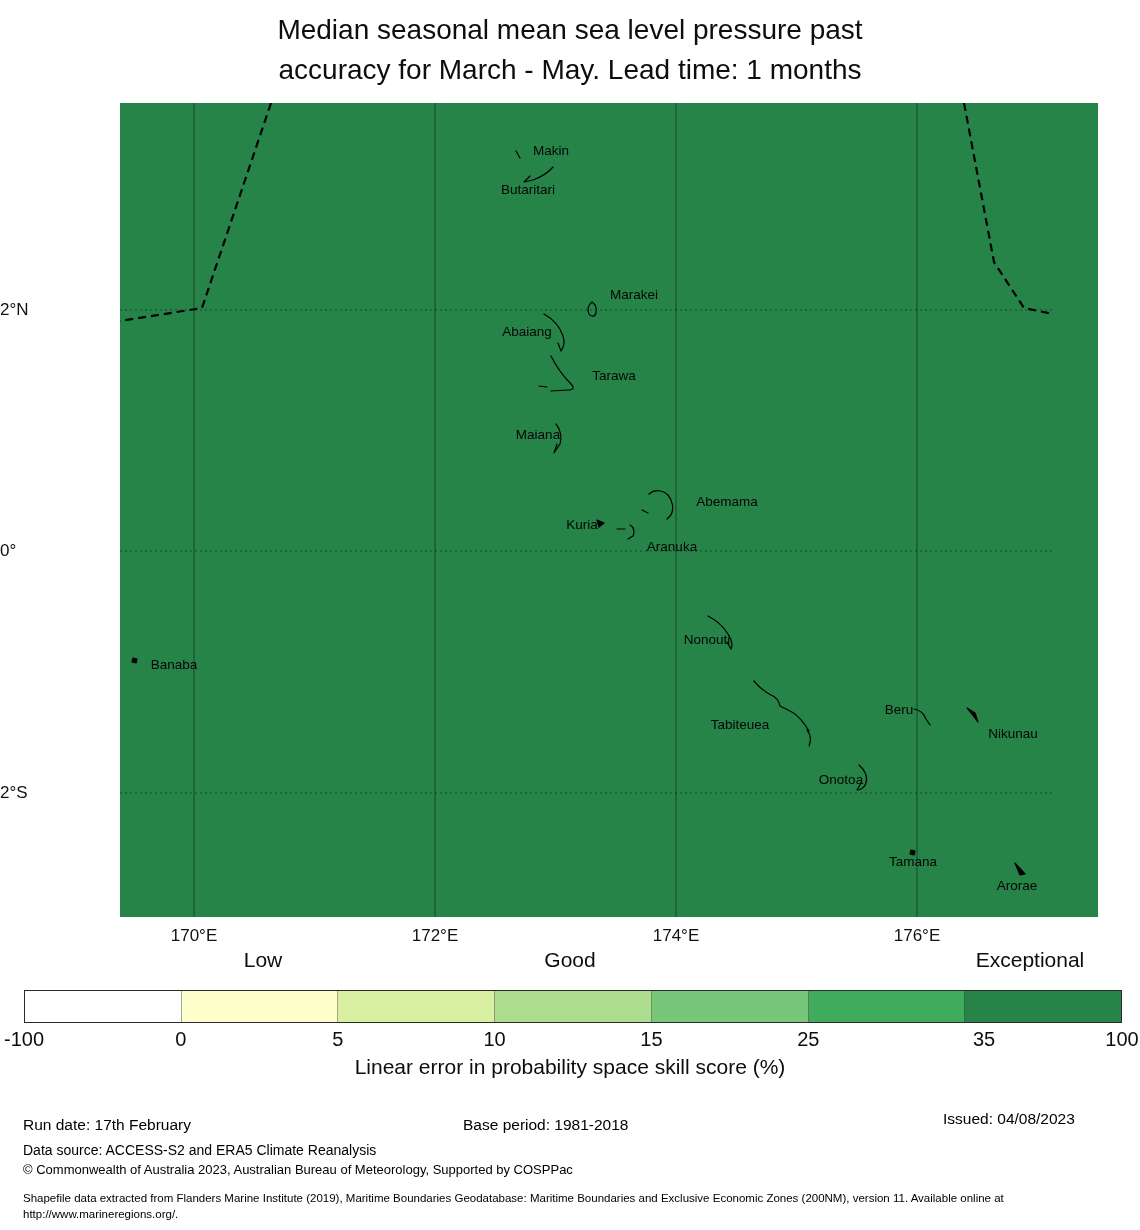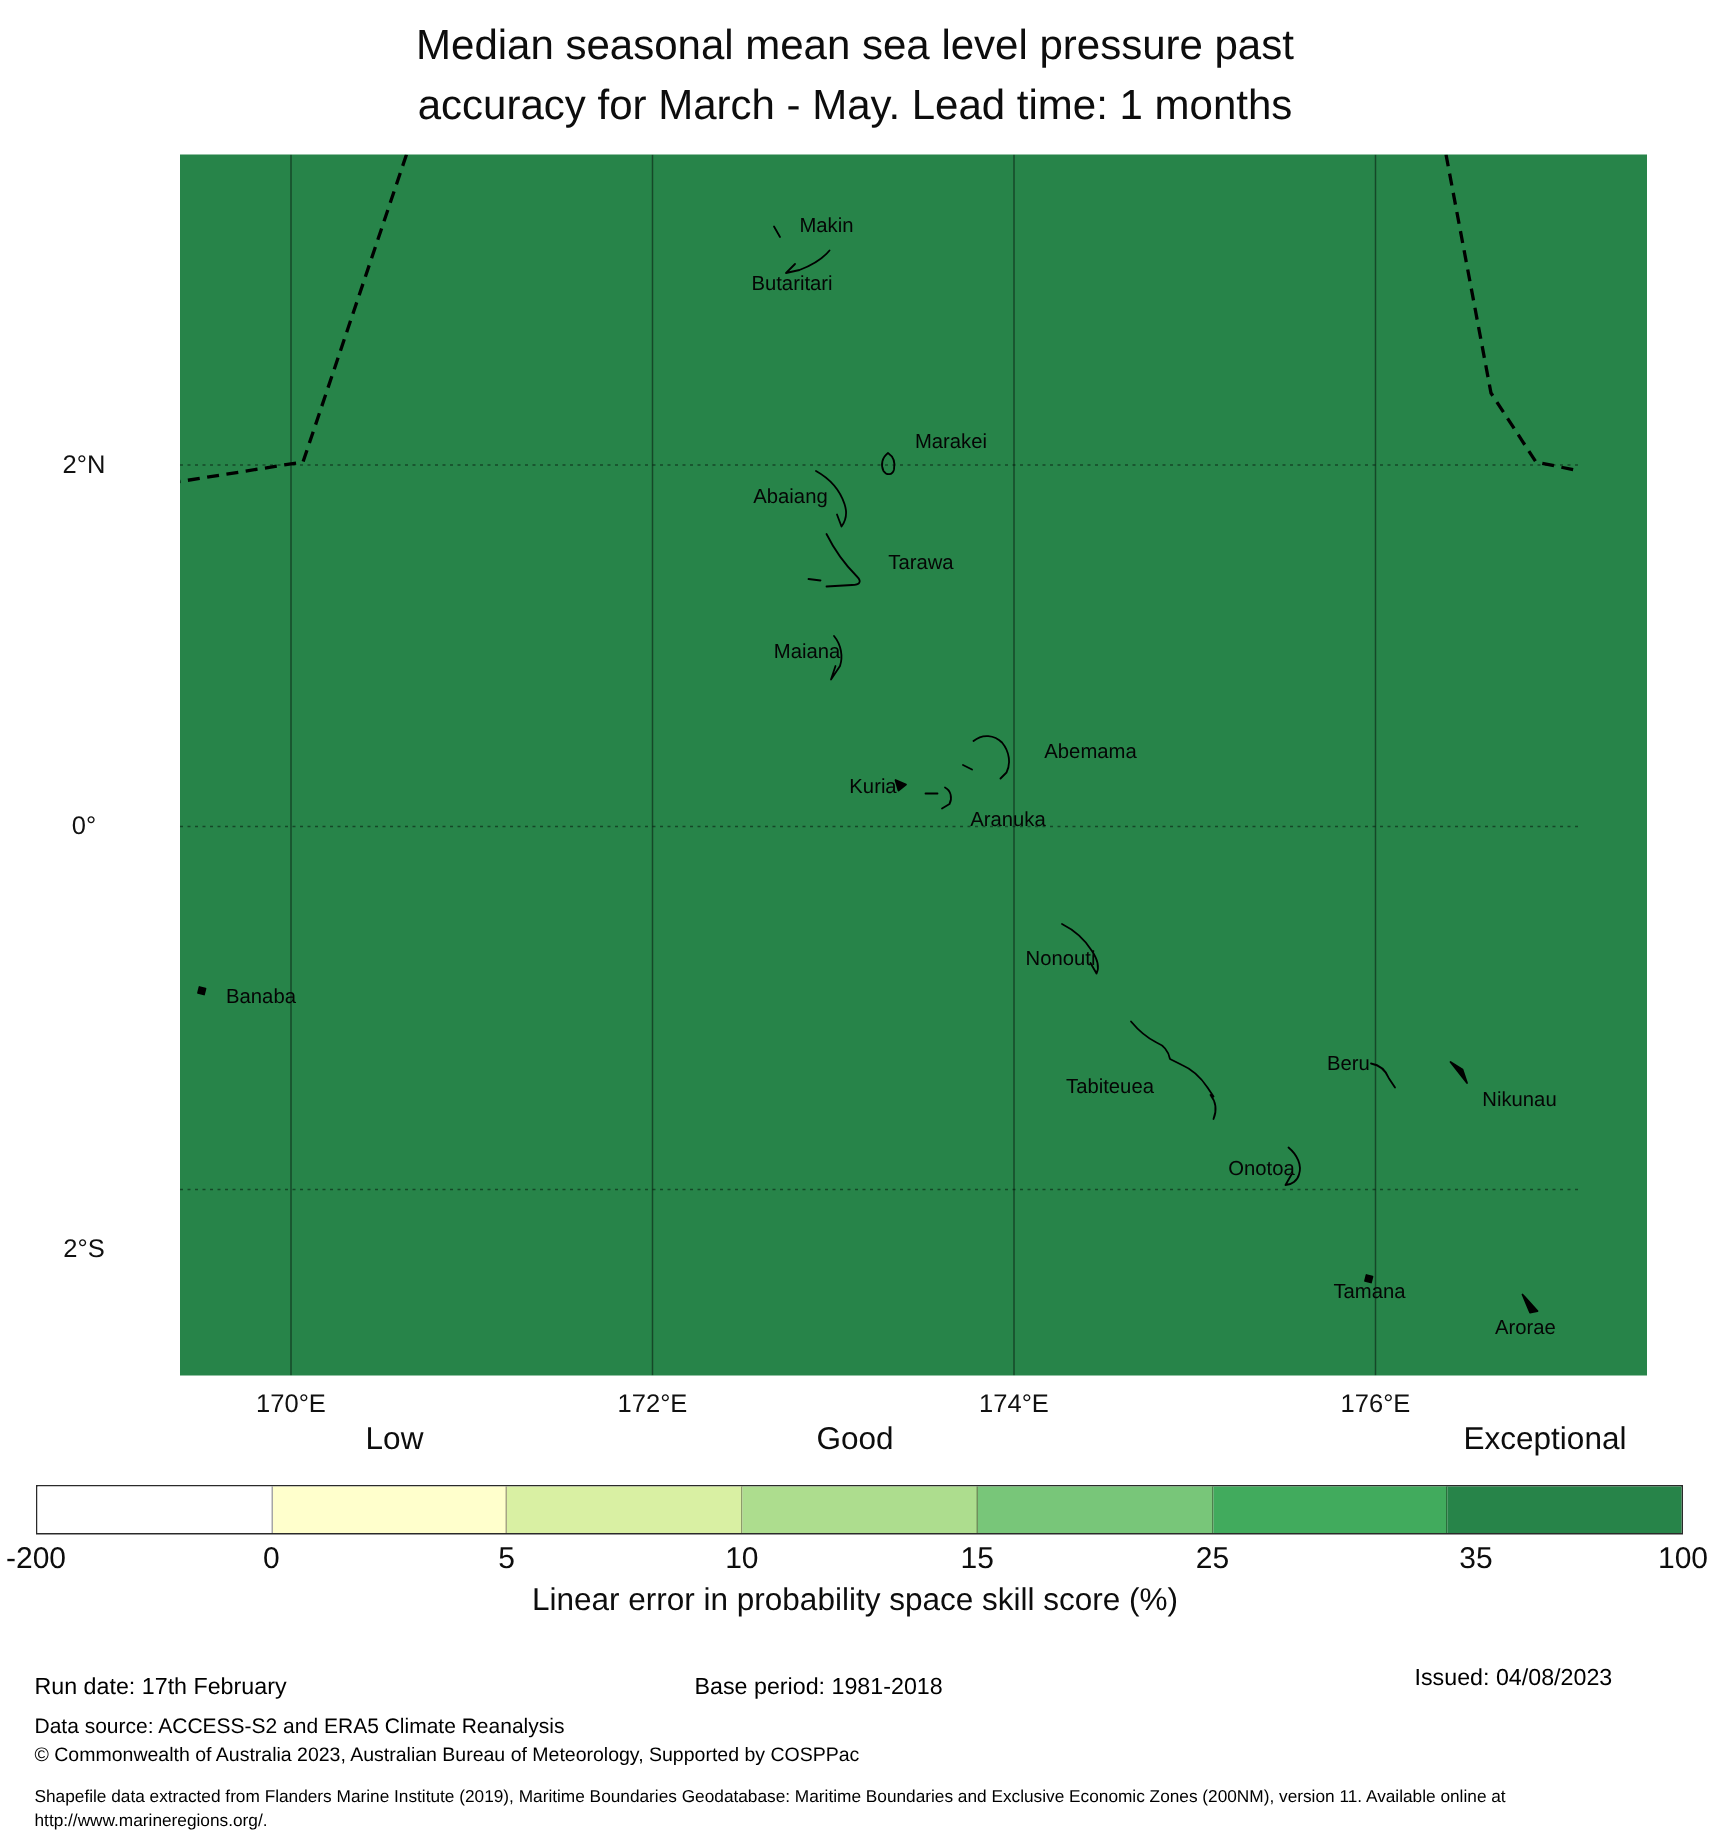--- a/index.html
+++ b/index.html
@@ -15,21 +15,21 @@
   .map{
     position:absolute;left:120px;top:103px;width:978px;height:814px;
     overflow:hidden;
   }
   .map svg{position:absolute;left:0;top:0;}
   .island-label{
     position:absolute;transform:translate(-50%,-50%);
     font-size:13.5px;color:#050505;white-space:nowrap;
   }
   .ytick{
-    position:absolute;left:0;width:112px;text-align:center;
+    position:absolute;left:0;width:112px;text-align:left;
     font-size:17px;color:#111;transform:translateY(-50%);
   }
   .xtick{
     position:absolute;top:926px;transform:translateX(-50%);
     font-size:17px;color:#111;white-space:nowrap;
   }
   .qual-label{
     position:absolute;top:948px;transform:translateX(-50%);
     font-size:21px;color:#0d0d0d;white-space:nowrap;
   }
@@ -113,21 +113,21 @@
         <div class="island-label" style="left: 893px; top: 630px;">Nikunau</div>
         <div class="island-label" style="left: 721px; top: 676px;">Onotoa</div>
         <div class="island-label" style="left: 793px; top: 758px;">Tamana</div>
         <div class="island-label" style="left: 897px; top: 782px;">Arorae</div>
       </div>
   </div>
 
   <div id="y-ticks">
       <div class="ytick" style="top: 310px;">2°N</div>
       <div class="ytick" style="top: 551px;">0°</div>
-      <div class="ytick" style="top: 793px; margin-top: 40px;">2°S</div>
+      <div class="ytick" style="top: 793px;">2°S</div>
     </div>
   <div id="x-ticks">
       <div class="xtick" style="left: 194px;">170°E</div>
       <div class="xtick" style="left: 435px;">172°E</div>
       <div class="xtick" style="left: 676px;">174°E</div>
       <div class="xtick" style="left: 917px;">176°E</div>
     </div>
   <div id="qual-labels">
       <div class="qual-label" style="left: 263px;">Low</div>
       <div class="qual-label" style="left: 570px;">Good</div>
@@ -137,21 +137,21 @@
   <div class="colorbar" id="colorbar">
       <div class="cb-seg" style="background: rgb(255, 255, 255);"></div>
       <div class="cb-seg" style="background: rgb(255, 255, 204);"></div>
       <div class="cb-seg" style="background: rgb(217, 240, 163);"></div>
       <div class="cb-seg" style="background: rgb(173, 221, 142);"></div>
       <div class="cb-seg" style="background: rgb(120, 198, 121);"></div>
       <div class="cb-seg" style="background: rgb(65, 171, 93);"></div>
       <div class="cb-seg" style="background: rgb(39, 132, 73);"></div>
     </div>
   <div id="cb-ticks">
-      <div class="cb-tick" style="left: 24px;">-200</div>
+      <div class="cb-tick" style="left: 24px;">-100</div>
       <div class="cb-tick" style="left: 180.857px;">0</div>
       <div class="cb-tick" style="left: 337.714px;">5</div>
       <div class="cb-tick" style="left: 494.571px; text-align: right;">10</div>
       <div class="cb-tick" style="left: 651.429px;">15</div>
       <div class="cb-tick" style="left: 808.286px;">25</div>
       <div class="cb-tick" style="left: 953px; margin-left: 31px;">35</div>
       <div class="cb-tick" style="left: 1122px;">100</div>
     </div>
 
   <div class="caption">Linear error in probability space skill score (%)</div>

